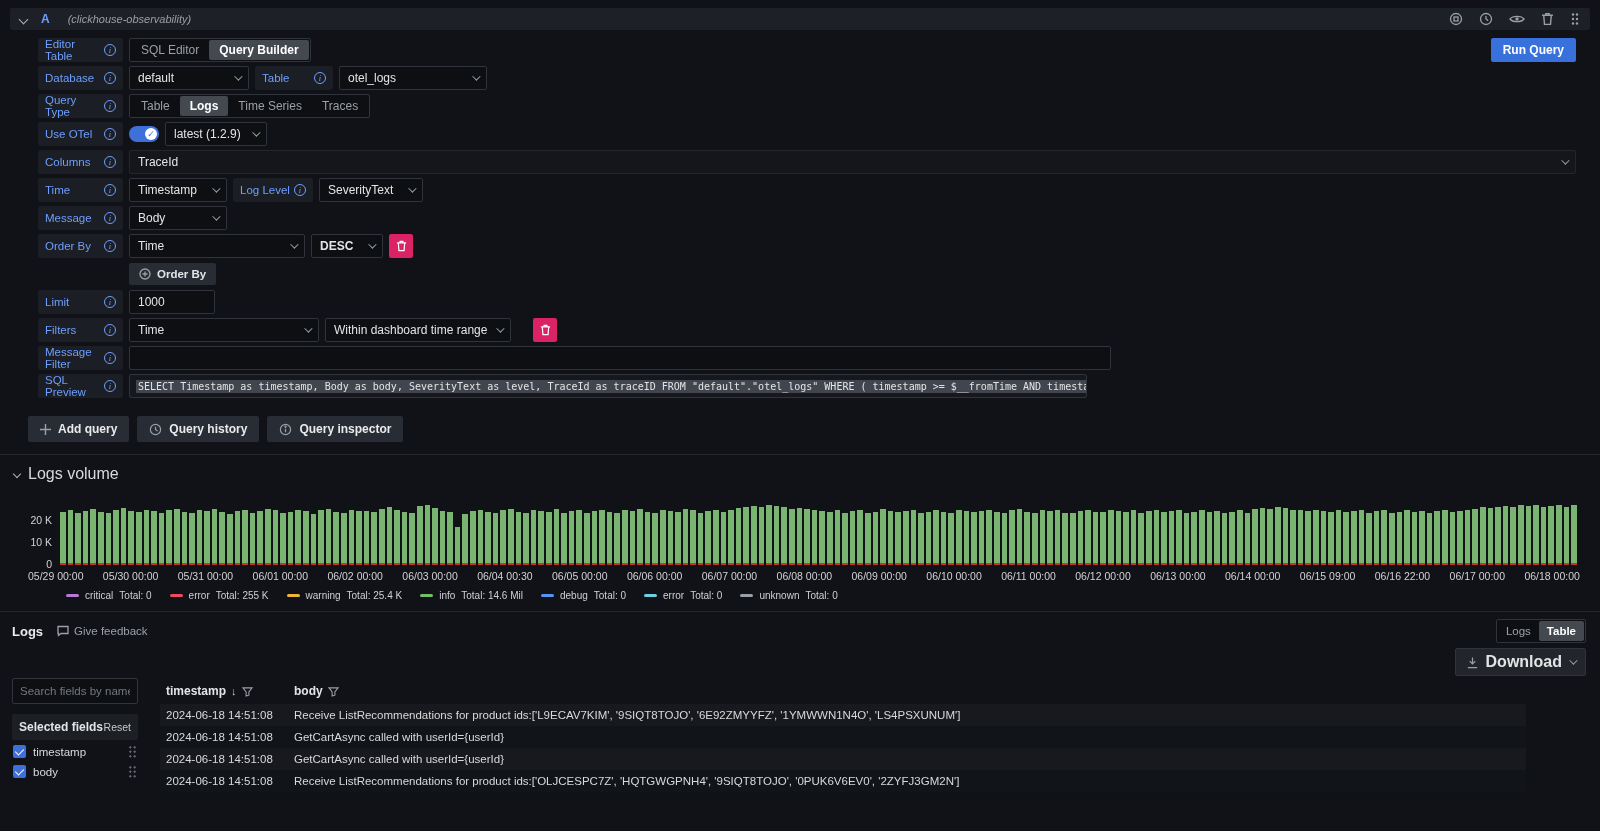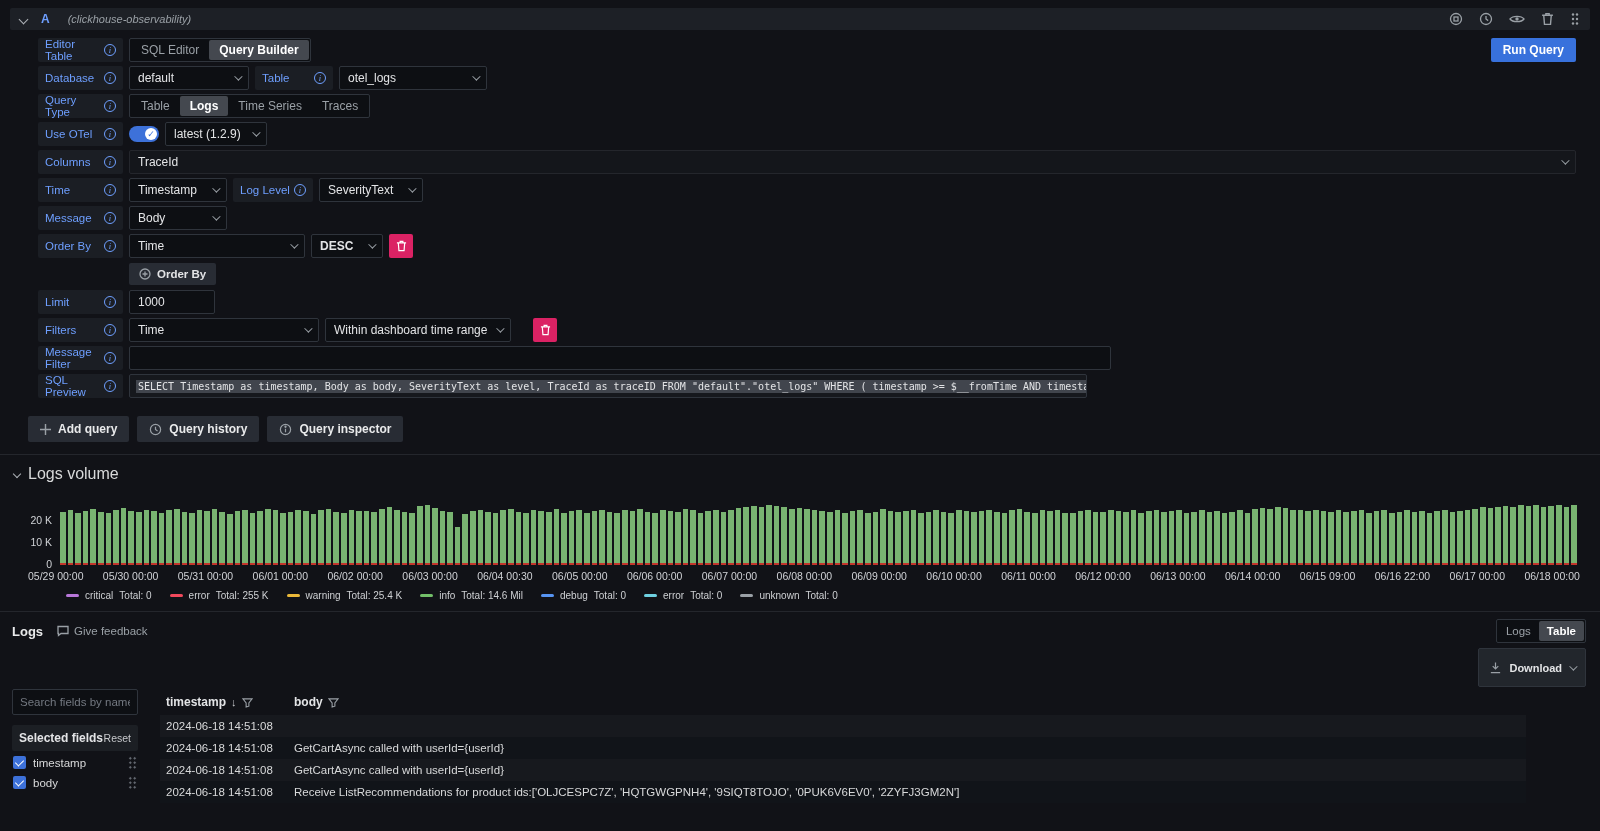--- a/index.html
+++ b/index.html
@@ -104,22 +104,22 @@
   .dash { width:13px; height:3px; border-radius:2px; display:inline-block; }
 
   
   .lp { padding:8px 14px 0 12px; position:relative; }
   .lp-header { display:flex; align-items:center; gap:14px; height:22px; }
   .lp-title { font-weight:bold; font-size:13px; color:#e9eaeb; }
   .feedback { display:flex; align-items:center; gap:5px; color:#9aa0a6; font-size:11.5px; cursor:pointer; }
   .view-toggle { margin-left:auto; }
   .dl-row { display:flex; justify-content:flex-end; margin-top:6px; }
   .dl-btn {
-    height:39px; background:#22262c; border:1px solid #2f343c; border-radius:2px; color:#e3e4e6;
-    font-size:11px; font-weight:bold; display:inline-flex; align-items:center; gap:7px; padding:0 10px; cursor:pointer;
+    height:28px; background:#22262c; border:1px solid #2f343c; border-radius:2px; color:#e3e4e6;
+    font-size:16px; font-weight:bold; display:inline-flex; align-items:center; gap:7px; padding:0 10px; cursor:pointer;
     font-family:"Liberation Sans", sans-serif;
   }
   .lp-content { display:flex; margin-top:2px; }
   .sidebar { width:136px; flex:none; position:relative; }
   .search-input {
     width:126px; height:26px; background:#0d0f13; border:1px solid #2f343c; border-radius:2px;
     color:#e3e4e6; font-size:11.5px; padding:0 7px; font-family:"Liberation Sans", sans-serif;
   }
   .search-input::placeholder { color:#737880; }
   .side-strip {
@@ -747,20 +747,21 @@
           <span class="c-body hcell">
             <span>body</span>
             <svg width="11" height="11" viewBox="0 0 12 12">
                 <path d="M1 2h10L7.5 6.5V10l-3 1V6.5z" fill="none" stroke="#9aa0a6" stroke-width="1.2"></path>
               </svg>
           </span>
         </div>
         <div id="log-rows">
             <div class="lrow">
               <span class="c-ts">2024-06-18 14:51:08</span>
+              <span class="c-body">Receive ListRecommendations for product ids:['L9ECAV7KIM', '9SIQT8TOJO', '6E92ZMYYFZ', '1YMWWN1N4O', 'LS4PSXUNUM']</span>
             </div>
             <div class="lrow">
               <span class="c-ts">2024-06-18 14:51:08</span>
               <span class="c-body">GetCartAsync called with userId={userId}</span>
             </div>
             <div class="lrow">
               <span class="c-ts">2024-06-18 14:51:08</span>
               <span class="c-body">GetCartAsync called with userId={userId}</span>
             </div>
             <div class="lrow">

